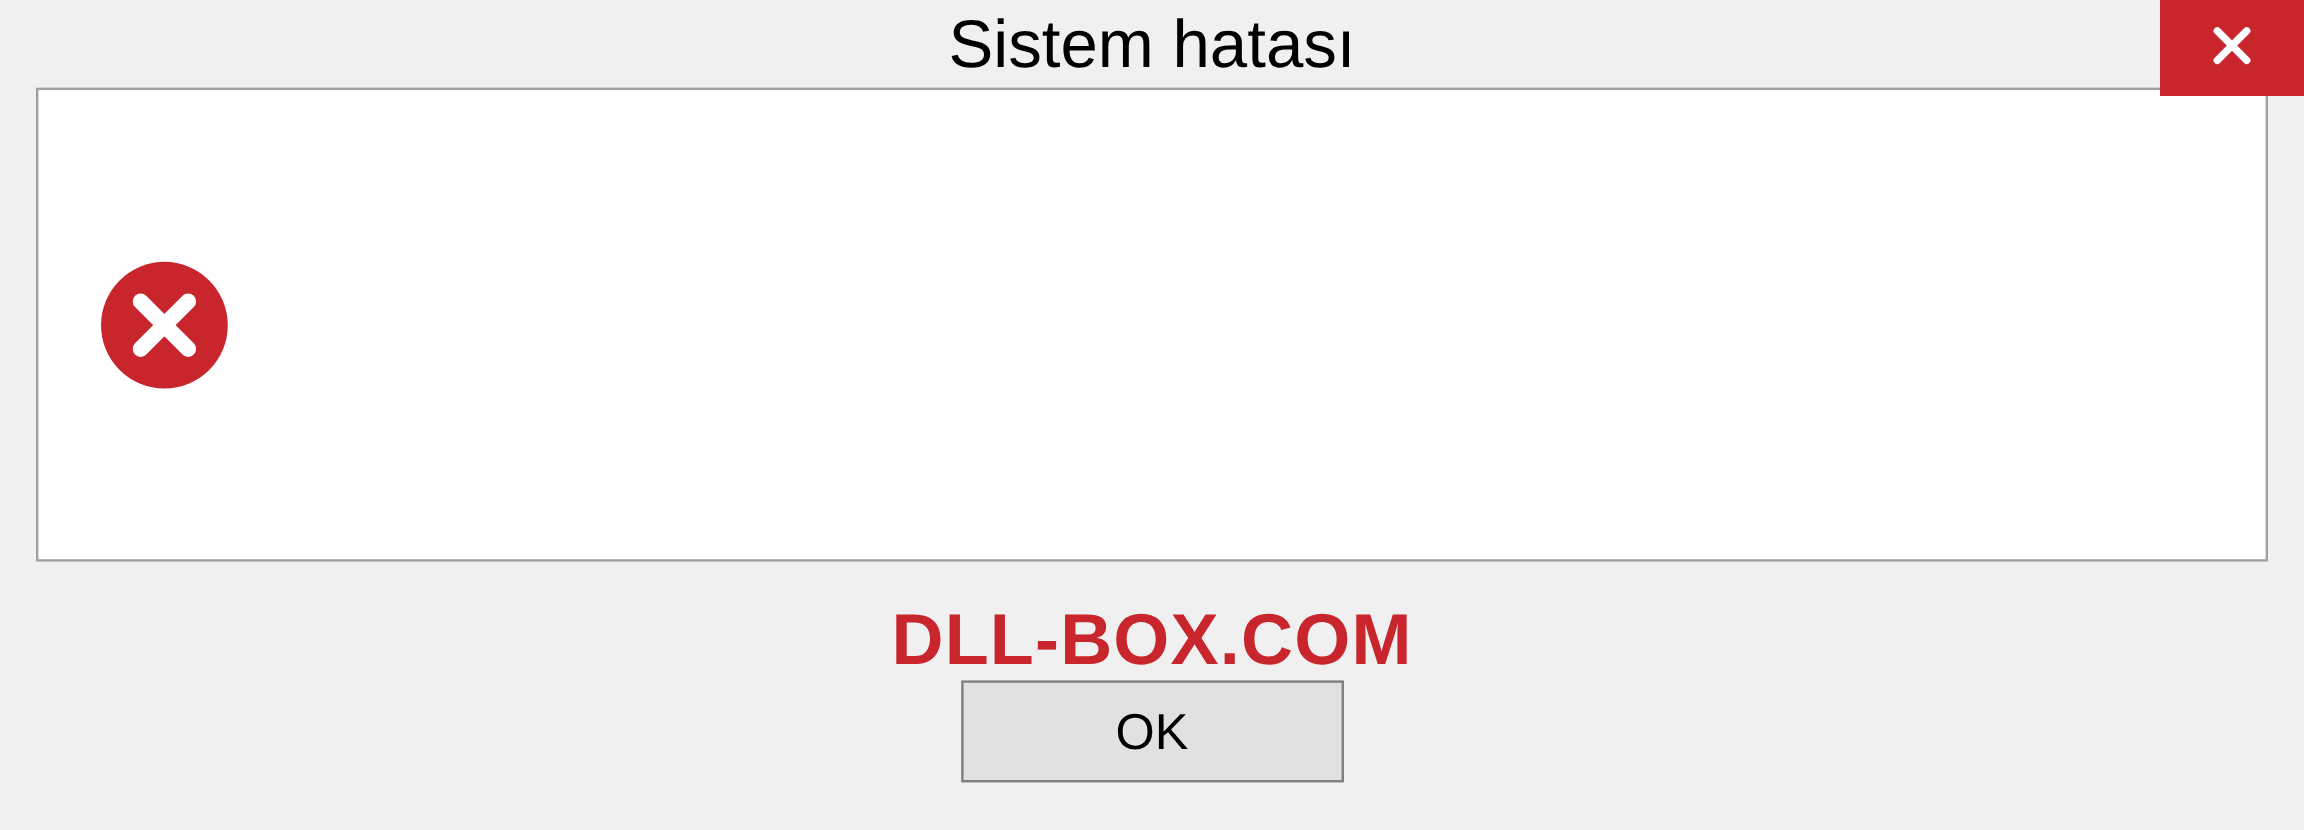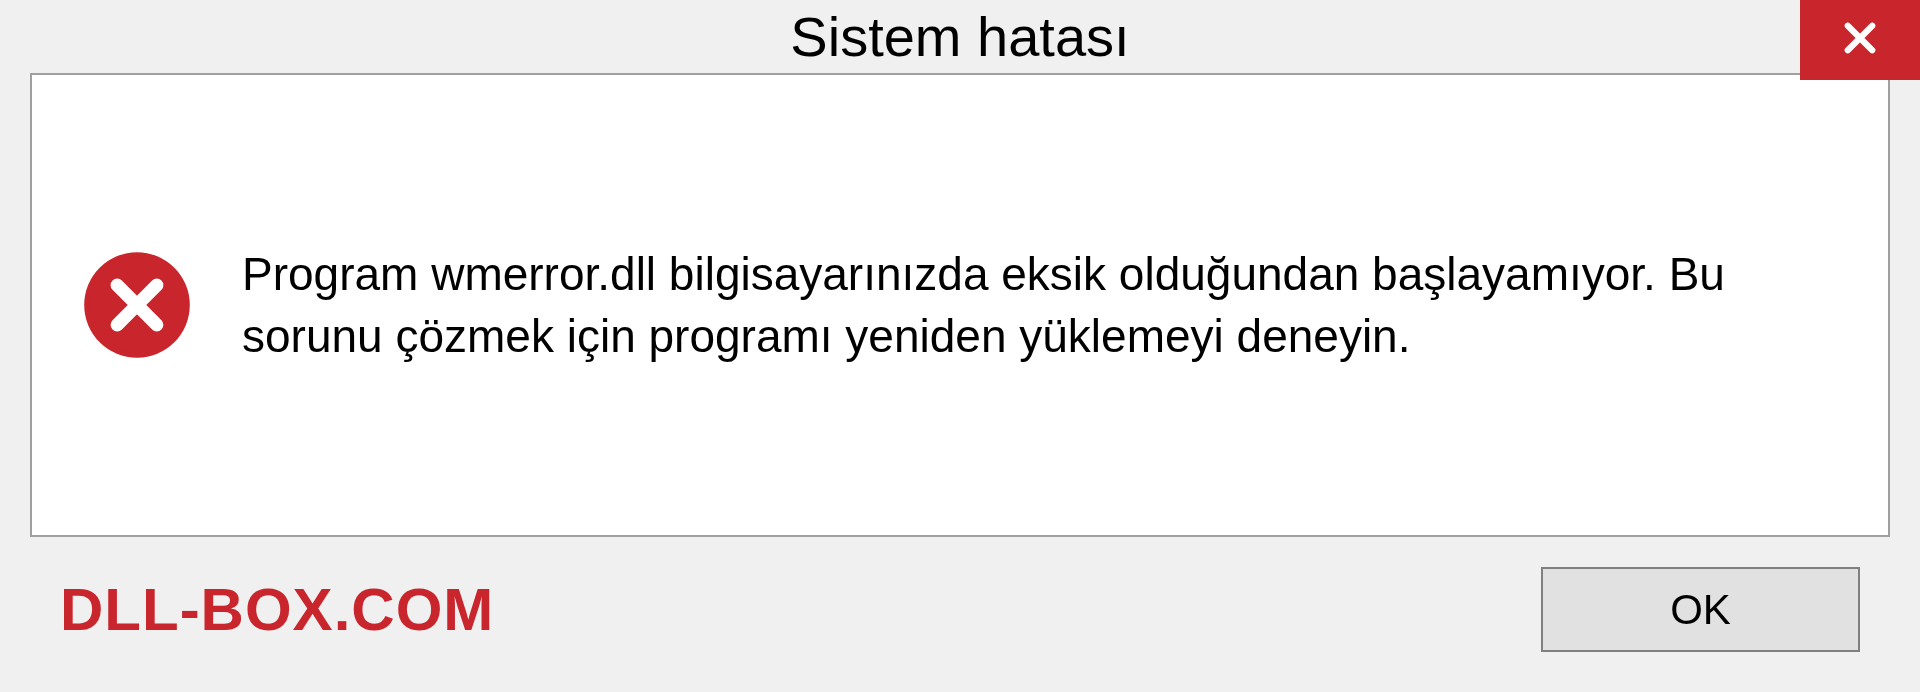--- a/index.html
+++ b/index.html
@@ -74,20 +74,21 @@
       font-size: 46px;
       line-height: 1.35;
       color: #000;
       font-weight: 400;
     }
     .footer {
       display: flex;
       align-items: center;
       justify-content: space-between;
       padding: 30px 60px 40px 60px;
+      flex-direction: column;
     }
     .watermark {
       font-size: 60px;
       font-weight: 900;
       color: #c9252c;
       letter-spacing: 1px;
       font-family: Arial, sans-serif;
     }
     .ok-btn {
       width: 319px;
@@ -121,20 +122,19 @@
 
   <div class="content-panel">
     <div class="error-icon">
       <svg viewBox="0 0 100 100">
         <circle cx="50" cy="50" r="48" fill="#c9252c"></circle>
         <circle cx="50" cy="50" r="44" fill="#c9252c" stroke="#fff" stroke-width="0"></circle>
         <line x1="32" y1="32" x2="68" y2="68" stroke="#fff" stroke-width="12" stroke-linecap="round"></line>
         <line x1="68" y1="32" x2="32" y2="68" stroke="#fff" stroke-width="12" stroke-linecap="round"></line>
       </svg>
     </div>
-    <div class="message">Program wmerror.dll bilgisayarınızda eksik olduğundan başlayamıyor. Bu sorunu çözmek için programı yeniden yüklemeyi deneyin.</div>
   </div>
 
   <div class="footer">
     <div class="watermark">DLL-BOX.COM</div>
     <button class="ok-btn">OK</button>
   </div>
 </div>
 
 </body></html>

